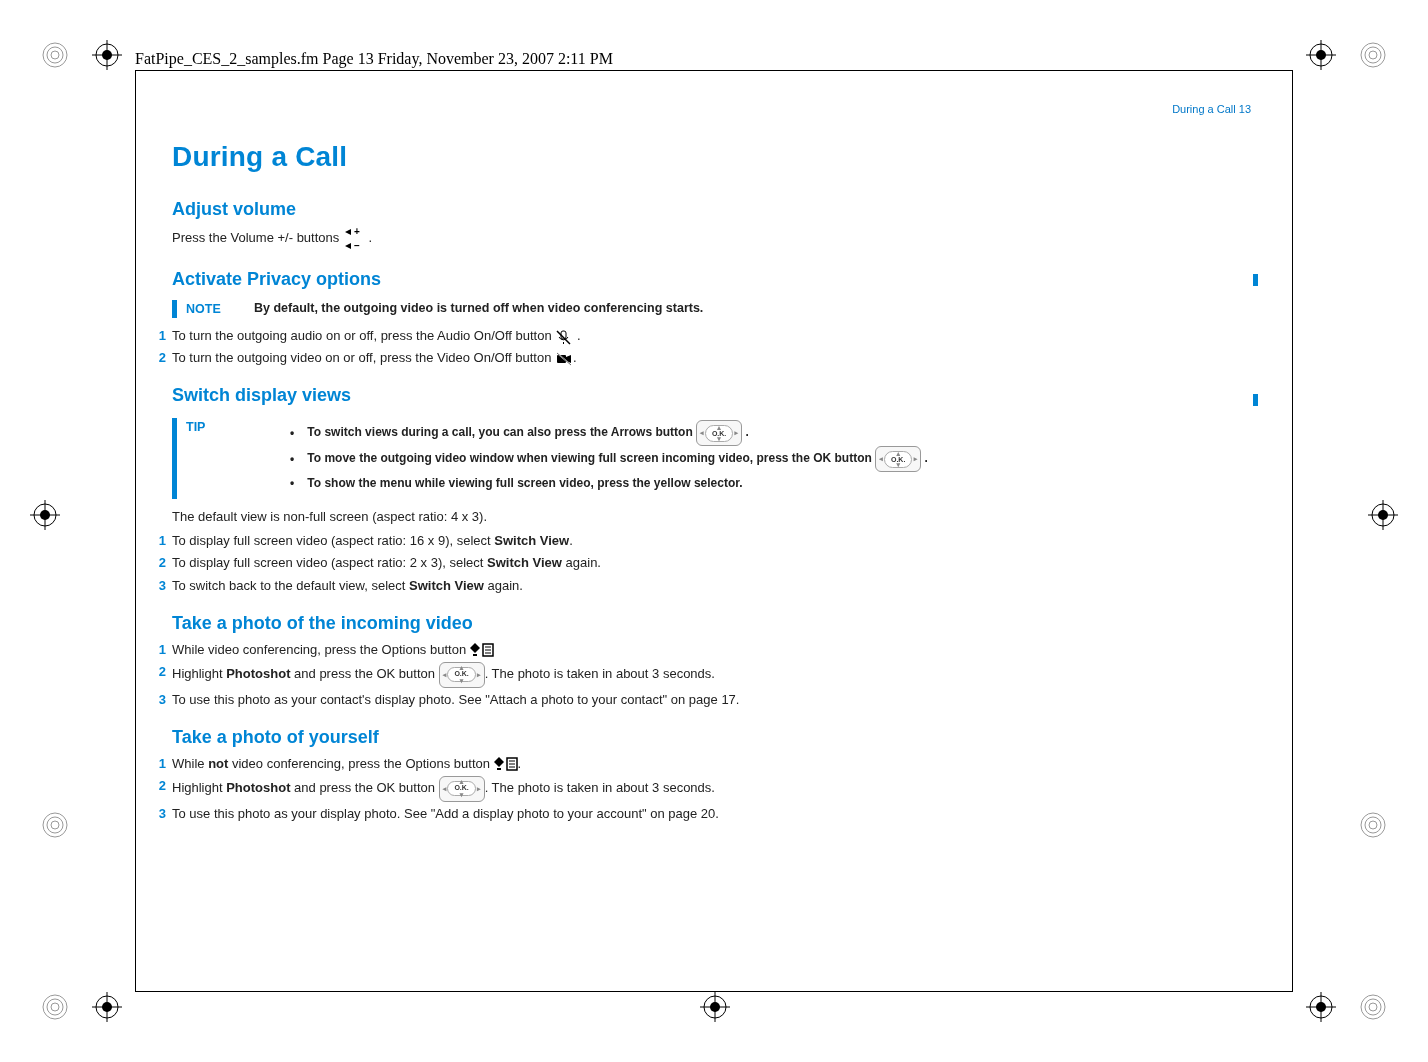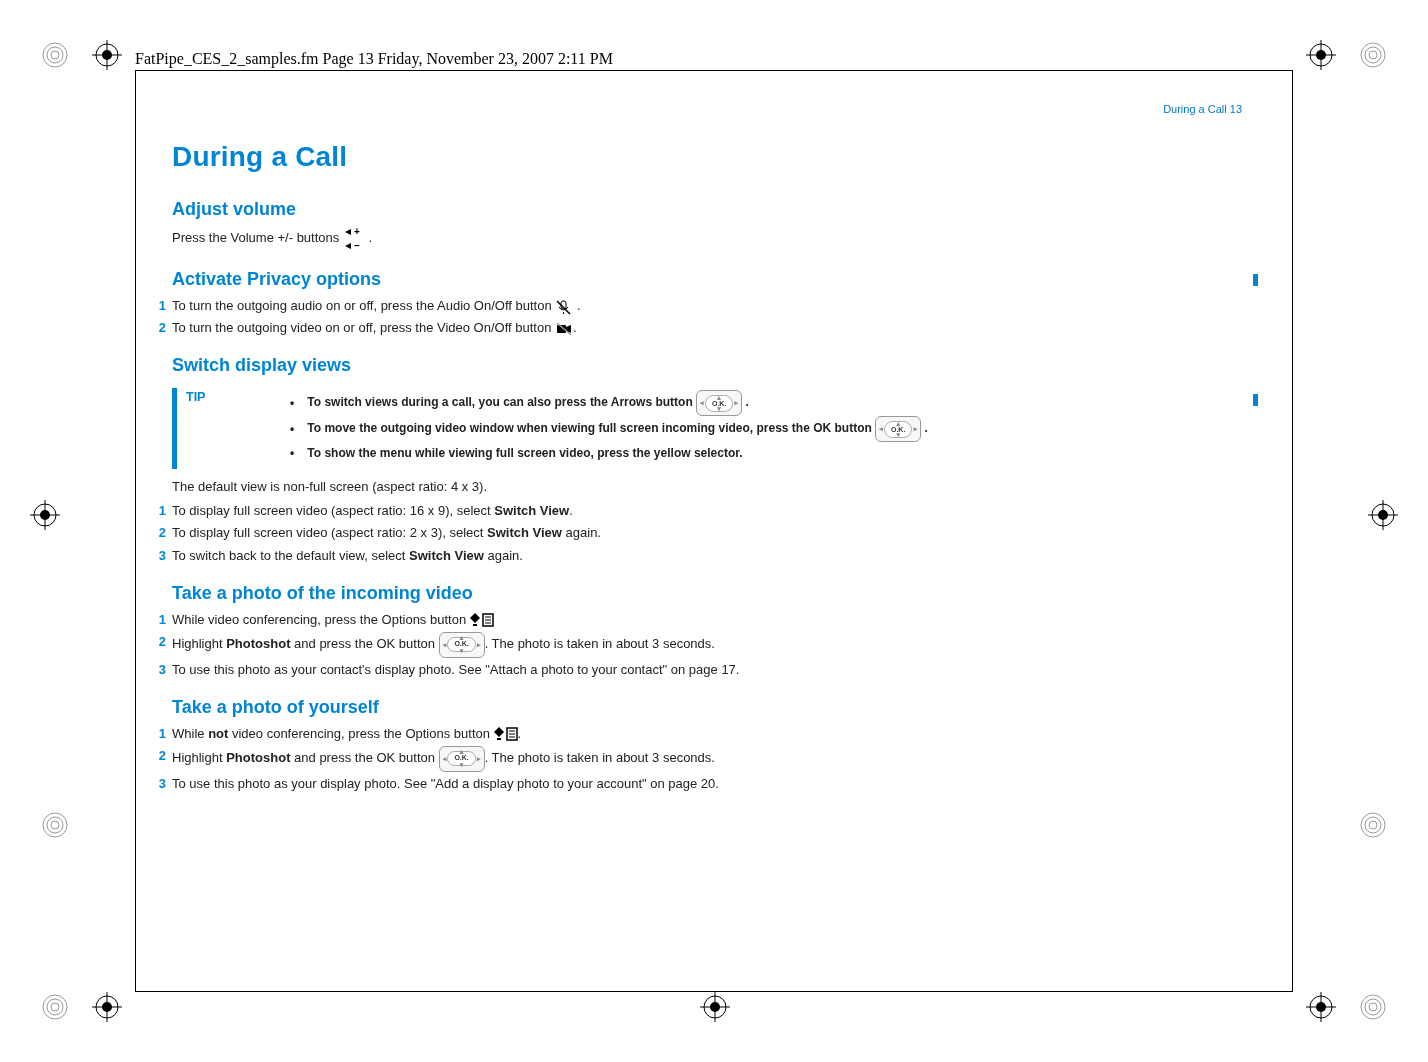--- a/index.html
+++ b/index.html
@@ -23,21 +23,21 @@
     font-family: Georgia, "Times New Roman", serif;
   }
   .page-frame {
     position: absolute;
     left: 135px; right: 135px;
     top: 70px; bottom: 70px;
     border: 0.5px solid #000;
   }
   .running-head {
     position: absolute;
-    right: 186px;
+    right: 177px;
     top: 103px;
     font-size: 11px;
     color: #0077c8;
   }
   .content {
     position: absolute;
     left: 172px;
     top: 135px;
     width: 880px;
     font-size: 13px;
@@ -275,20 +275,25 @@
       <svg width="22" height="26">
           <polygon points="2,6 8,3 8,9" fill="#000"></polygon>
           <text x="11" y="9" font-size="10" font-weight="bold">+</text>
           <polygon points="2,20 8,17 8,23" fill="#000"></polygon>
           <text x="11" y="23" font-size="10" font-weight="bold">–</text>
         </svg>
     </span> .
   </p>
 
   <div class="h2">Activate Privacy options</div>
+  <div class="note-row" style="height:18px; margin:6px 0 8px 0;">
+    <div class="left-bar"></div>
+    <div class="note-label">NOTE</div>
+    <div class="note-body">By default, the outgoing video is turned off when video conferencing starts.</div>
+  </div>
   <ul class="step-list">
     <li>
       <span class="step-num">1</span>
       <span>To turn the outgoing audio on or off, press the Audio On/Off button</span>
       <span class="inline-icon mic-off">
         <svg width="18" height="16">
             <rect x="6" y="2" width="5" height="8" rx="2" fill="none" stroke="#000"></rect>
             <path d="M4 8a5 5 0 0 0 9 0" fill="none" stroke="#000"></path>
             <line x1="8.5" y1="13" x2="8.5" y2="15" stroke="#000"></line>
             <line x1="2" y1="2" x2="15" y2="15" stroke="#000" stroke-width="1.5"></line>

